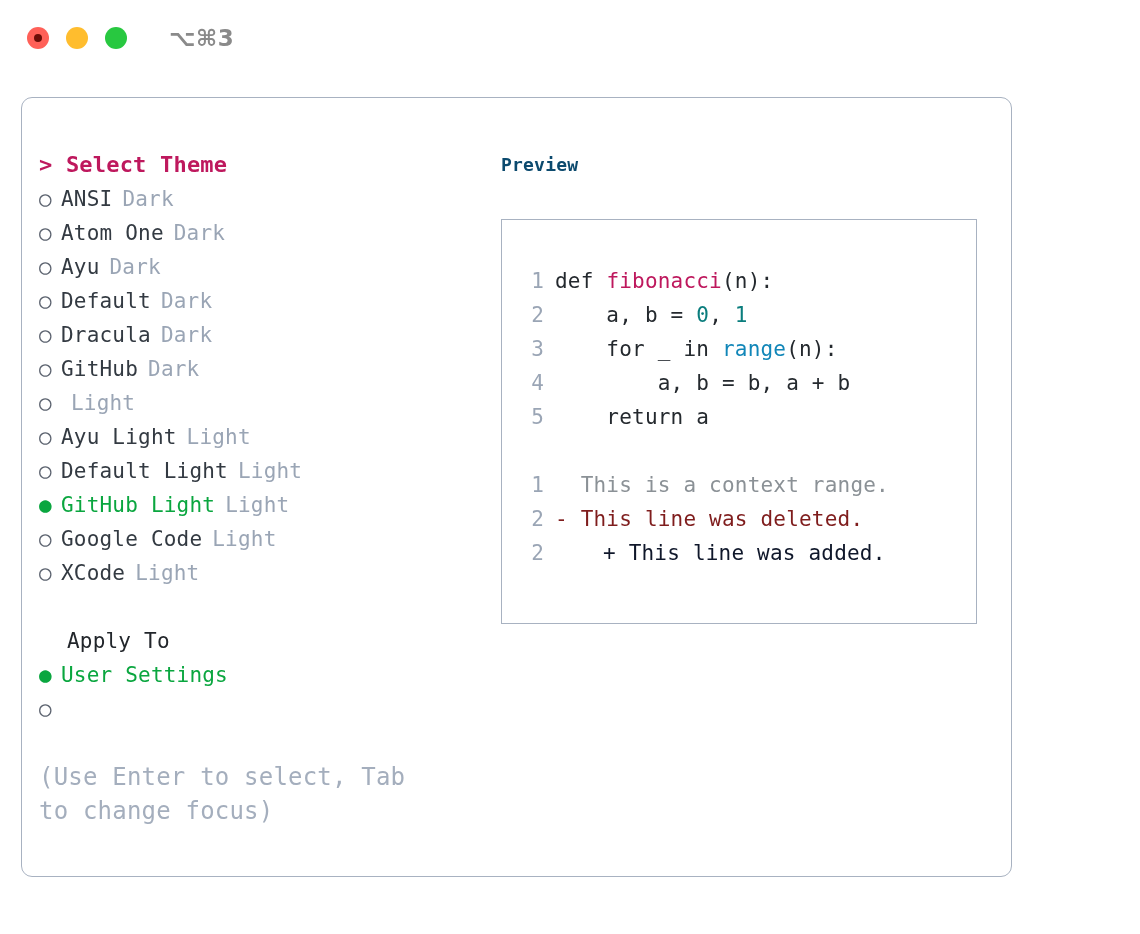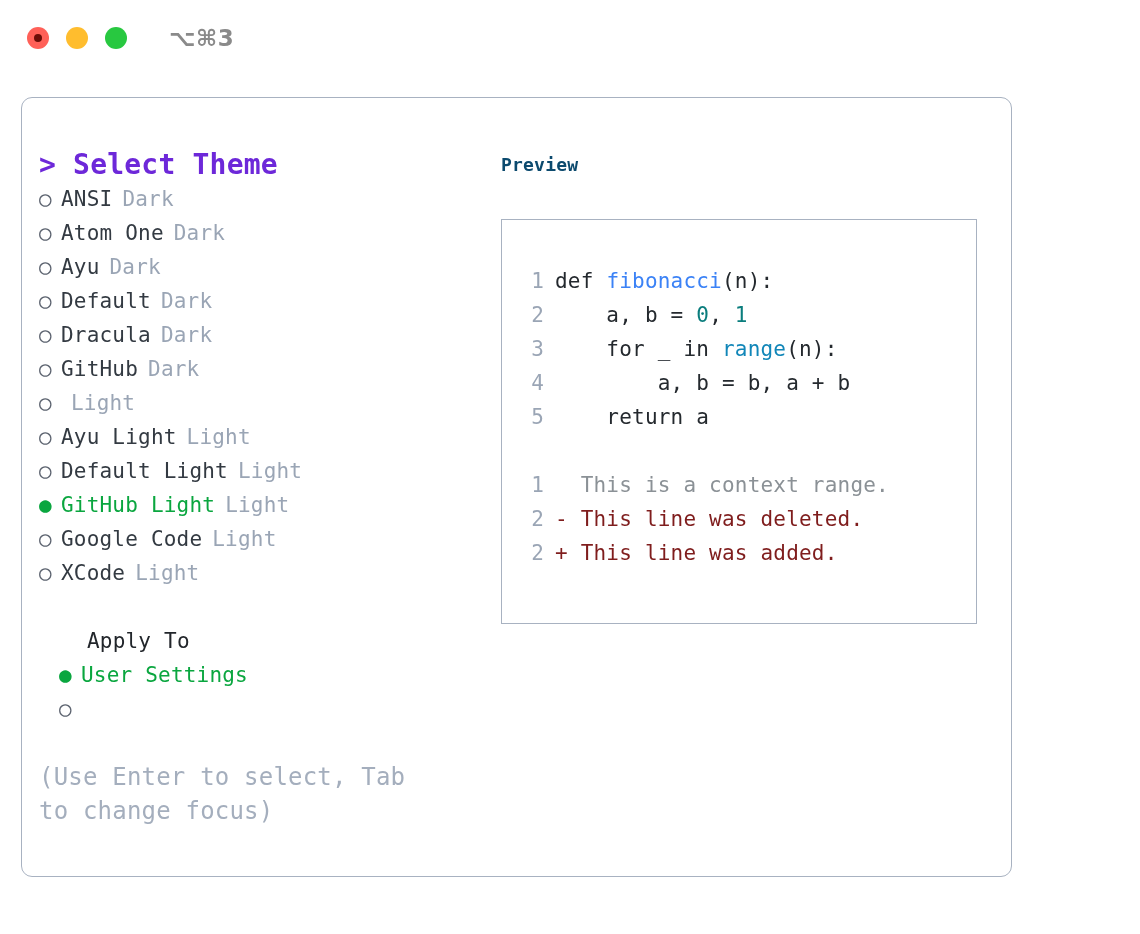--- a/index.html
+++ b/index.html
@@ -90,23 +90,23 @@
 
   
   .left-col {
     position: absolute;
     left: 17px;
     top: 50px;
     width: 430px;
   }
 
   .section-header {
-    font-size: 28px;
+    font-size: 22px;
     font-weight: 700;
-    color: #6d28d9;
+    color: #be185d;
     line-height: 34px;
     white-space: pre;
     letter-spacing: 0.2px;
   }
 
   .theme-list { margin-top: 0; }
 
   .theme-row {
     display: flex;
     align-items: baseline;
@@ -127,21 +127,21 @@
   .radio.on { color: #0aa63f; }
   .theme-name {
     color: #333a42;
   }
   .theme-row.selected .theme-name { color: #0aa63f; }
   .theme-kind {
     color: #9aa5b5;
     margin-left: 10px;
   }
 
-  .apply-block { margin-top: 34px; margin-left: 20px; }
+  .apply-block { margin-top: 34px; }
   .apply-header {
     font-size: 21px;
     color: #22262b;
     line-height: 34px;
     white-space: pre;
     padding-left: 28px;
     letter-spacing: 0.2px;
   }
   .apply-row {
     display: flex;
@@ -202,30 +202,30 @@
   .lineno {
     width: 26px;
     flex: 0 0 26px;
     text-align: right;
     color: #9aa5b5;
     margin-right: 11px;
   }
   .code-text { color: #24292e; }
 
   .tok-kw   { color: #24292e; }
-  .tok-fn   { color: #3b82f6; }
+  .tok-fn   { color: #be185d; }
   .tok-num  { color: #0a7d7d; }
   .tok-call { color: #1186b8; }
   .tok-plain{ color: #24292e; }
 
   .gap-line { height: 34px; }
 
   .diff-ctx { color: #8b9196; }
   .diff-del { color: #7f1d1d; }
-  .diff-add { color: #7f1d1d; }
+  .diff-add { color: #0f172a; margin-left: 48px; }
 </style>
 </head>
 <body>
 
 <div class="window">
 
   <div class="titlebar">
     <div class="traffic-lights">
       <div class="light light-close">
         <span class="dot"></span>

